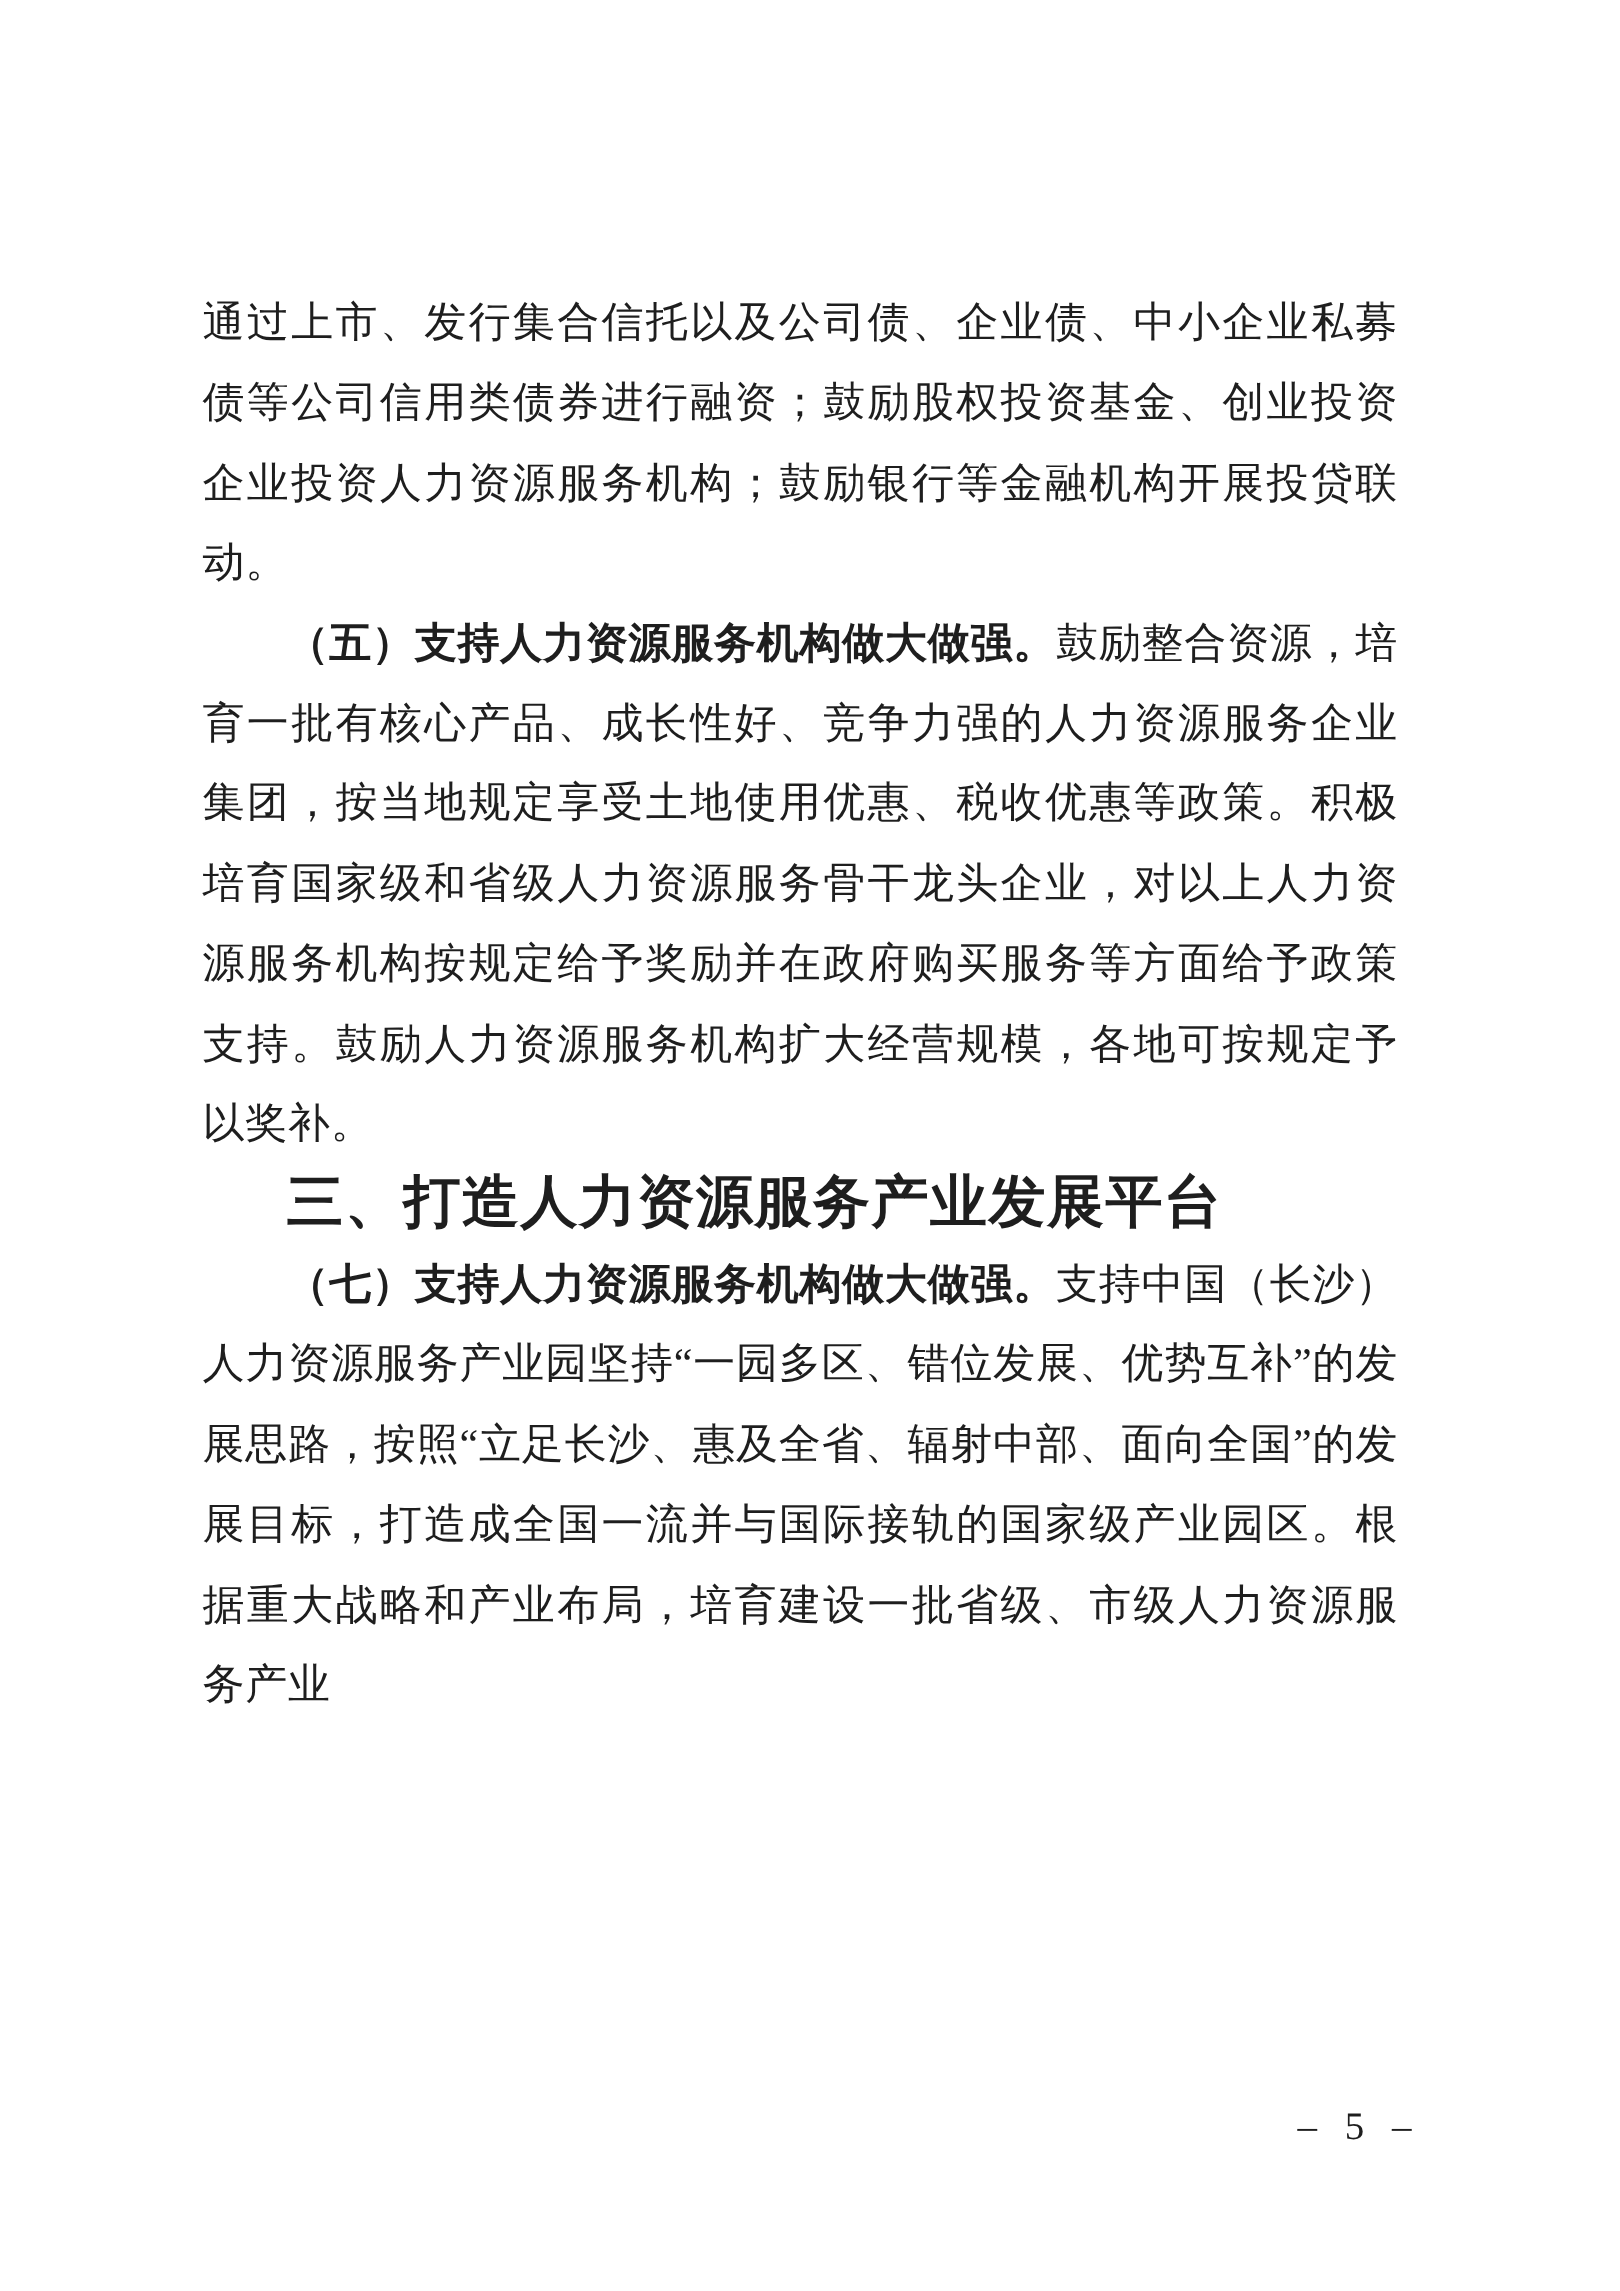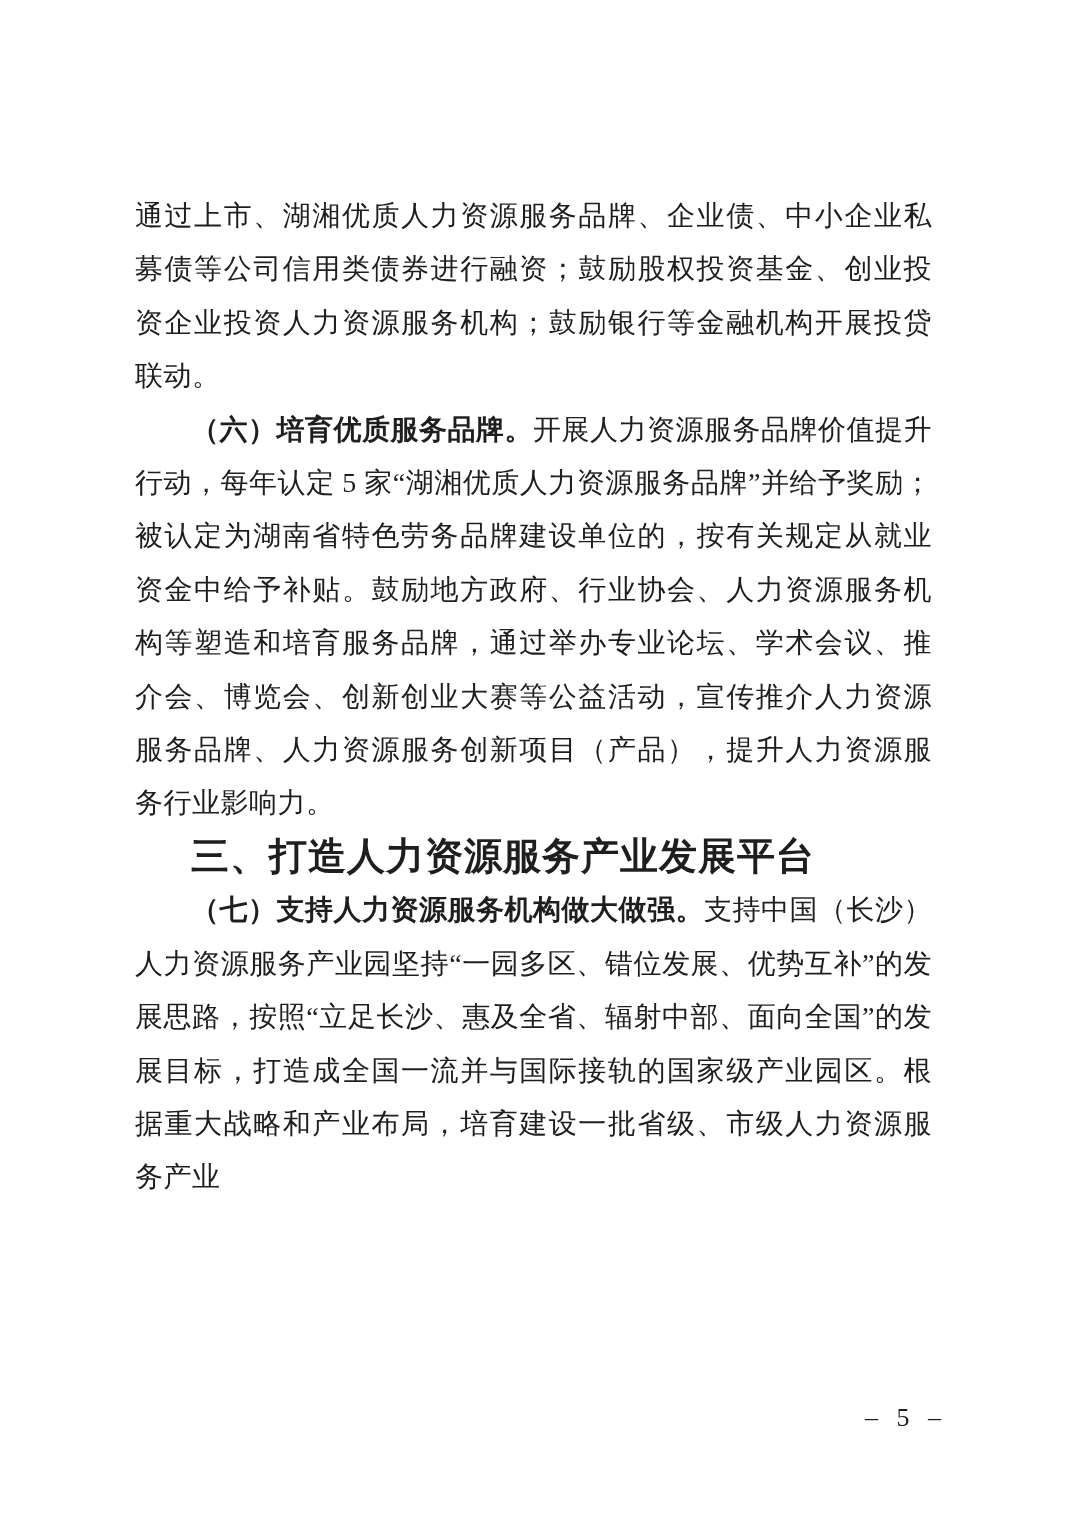--- a/index.html
+++ b/index.html
@@ -60,24 +60,24 @@
     color: var(--text-color);
   }
 </style>
 </head>
 <body>
 
 <div class="page">
 
   <main class="text-block">
 
-    <p class="para no-indent"><span>通过上市、湖湘优质人力资源服务品牌、企业债、中小企业私募债等公司信用类债券进行融资；鼓励股权投资基金、创业投资企业投资人力资源服务机构；鼓励银行等金融机构开展投贷联动。</span></p>
+    <p class="para no-indent"><span>通过上市、发行集合信托以及公司债、企业债、中小企业私募债等公司信用类债券进行融资；鼓励股权投资基金、创业投资企业投资人力资源服务机构；鼓励银行等金融机构开展投贷联动。</span></p>
 
+    <p class="para"><span class="lead">（五）支持人力资源服务机构做大做强。</span><span>鼓励整合资源，培育一批有核心产品、成长性好、竞争力强的人力资源服务企业集团，按当地规定享受土地使用优惠、税收优惠等政策。积极培育国家级和省级人力资源服务骨干龙头企业，对以上人力资源服务机构按规定给予奖励并在政府购买服务等方面给予政策支持。鼓励人力资源服务机构扩大经营规模，各地可按规定予以奖补。</span></p>
 
-    <p class="para"><span class="lead">（六）培育优质服务品牌。</span><span>开展人力资源服务品牌价值提升行动，每年认定 5 家“湖湘优质人力资源服务品牌”并给予奖励；被认定为湖南省特色劳务品牌建设单位的，按有关规定从就业资金中给予补贴。鼓励地方政府、行业协会、人力资源服务机构等塑造和培育服务品牌，通过举办专业论坛、学术会议、推介会、博览会、创新创业大赛等公益活动，宣传推介人力资源服务品牌、人力资源服务创新项目（产品），提升人力资源服务行业影响力。</span></p>
 
     <h2 class="heading">三、打造人力资源服务产业发展平台</h2>
 
     <p class="para"><span class="lead">（七）支持人力资源服务机构做大做强。</span><span>支持中国（长沙）人力资源服务产业园坚持“一园多区、错位发展、优势互补”的发展思路，按照“立足长沙、惠及全省、辐射中部、面向全国”的发展目标，打造成全国一流并与国际接轨的国家级产业园区。根据重大战略和产业布局，培育建设一批省级、市级人力资源服务产业</span></p>
 
   </main>
 
   <div class="page-number">– 5 –</div>
 
 </div>

